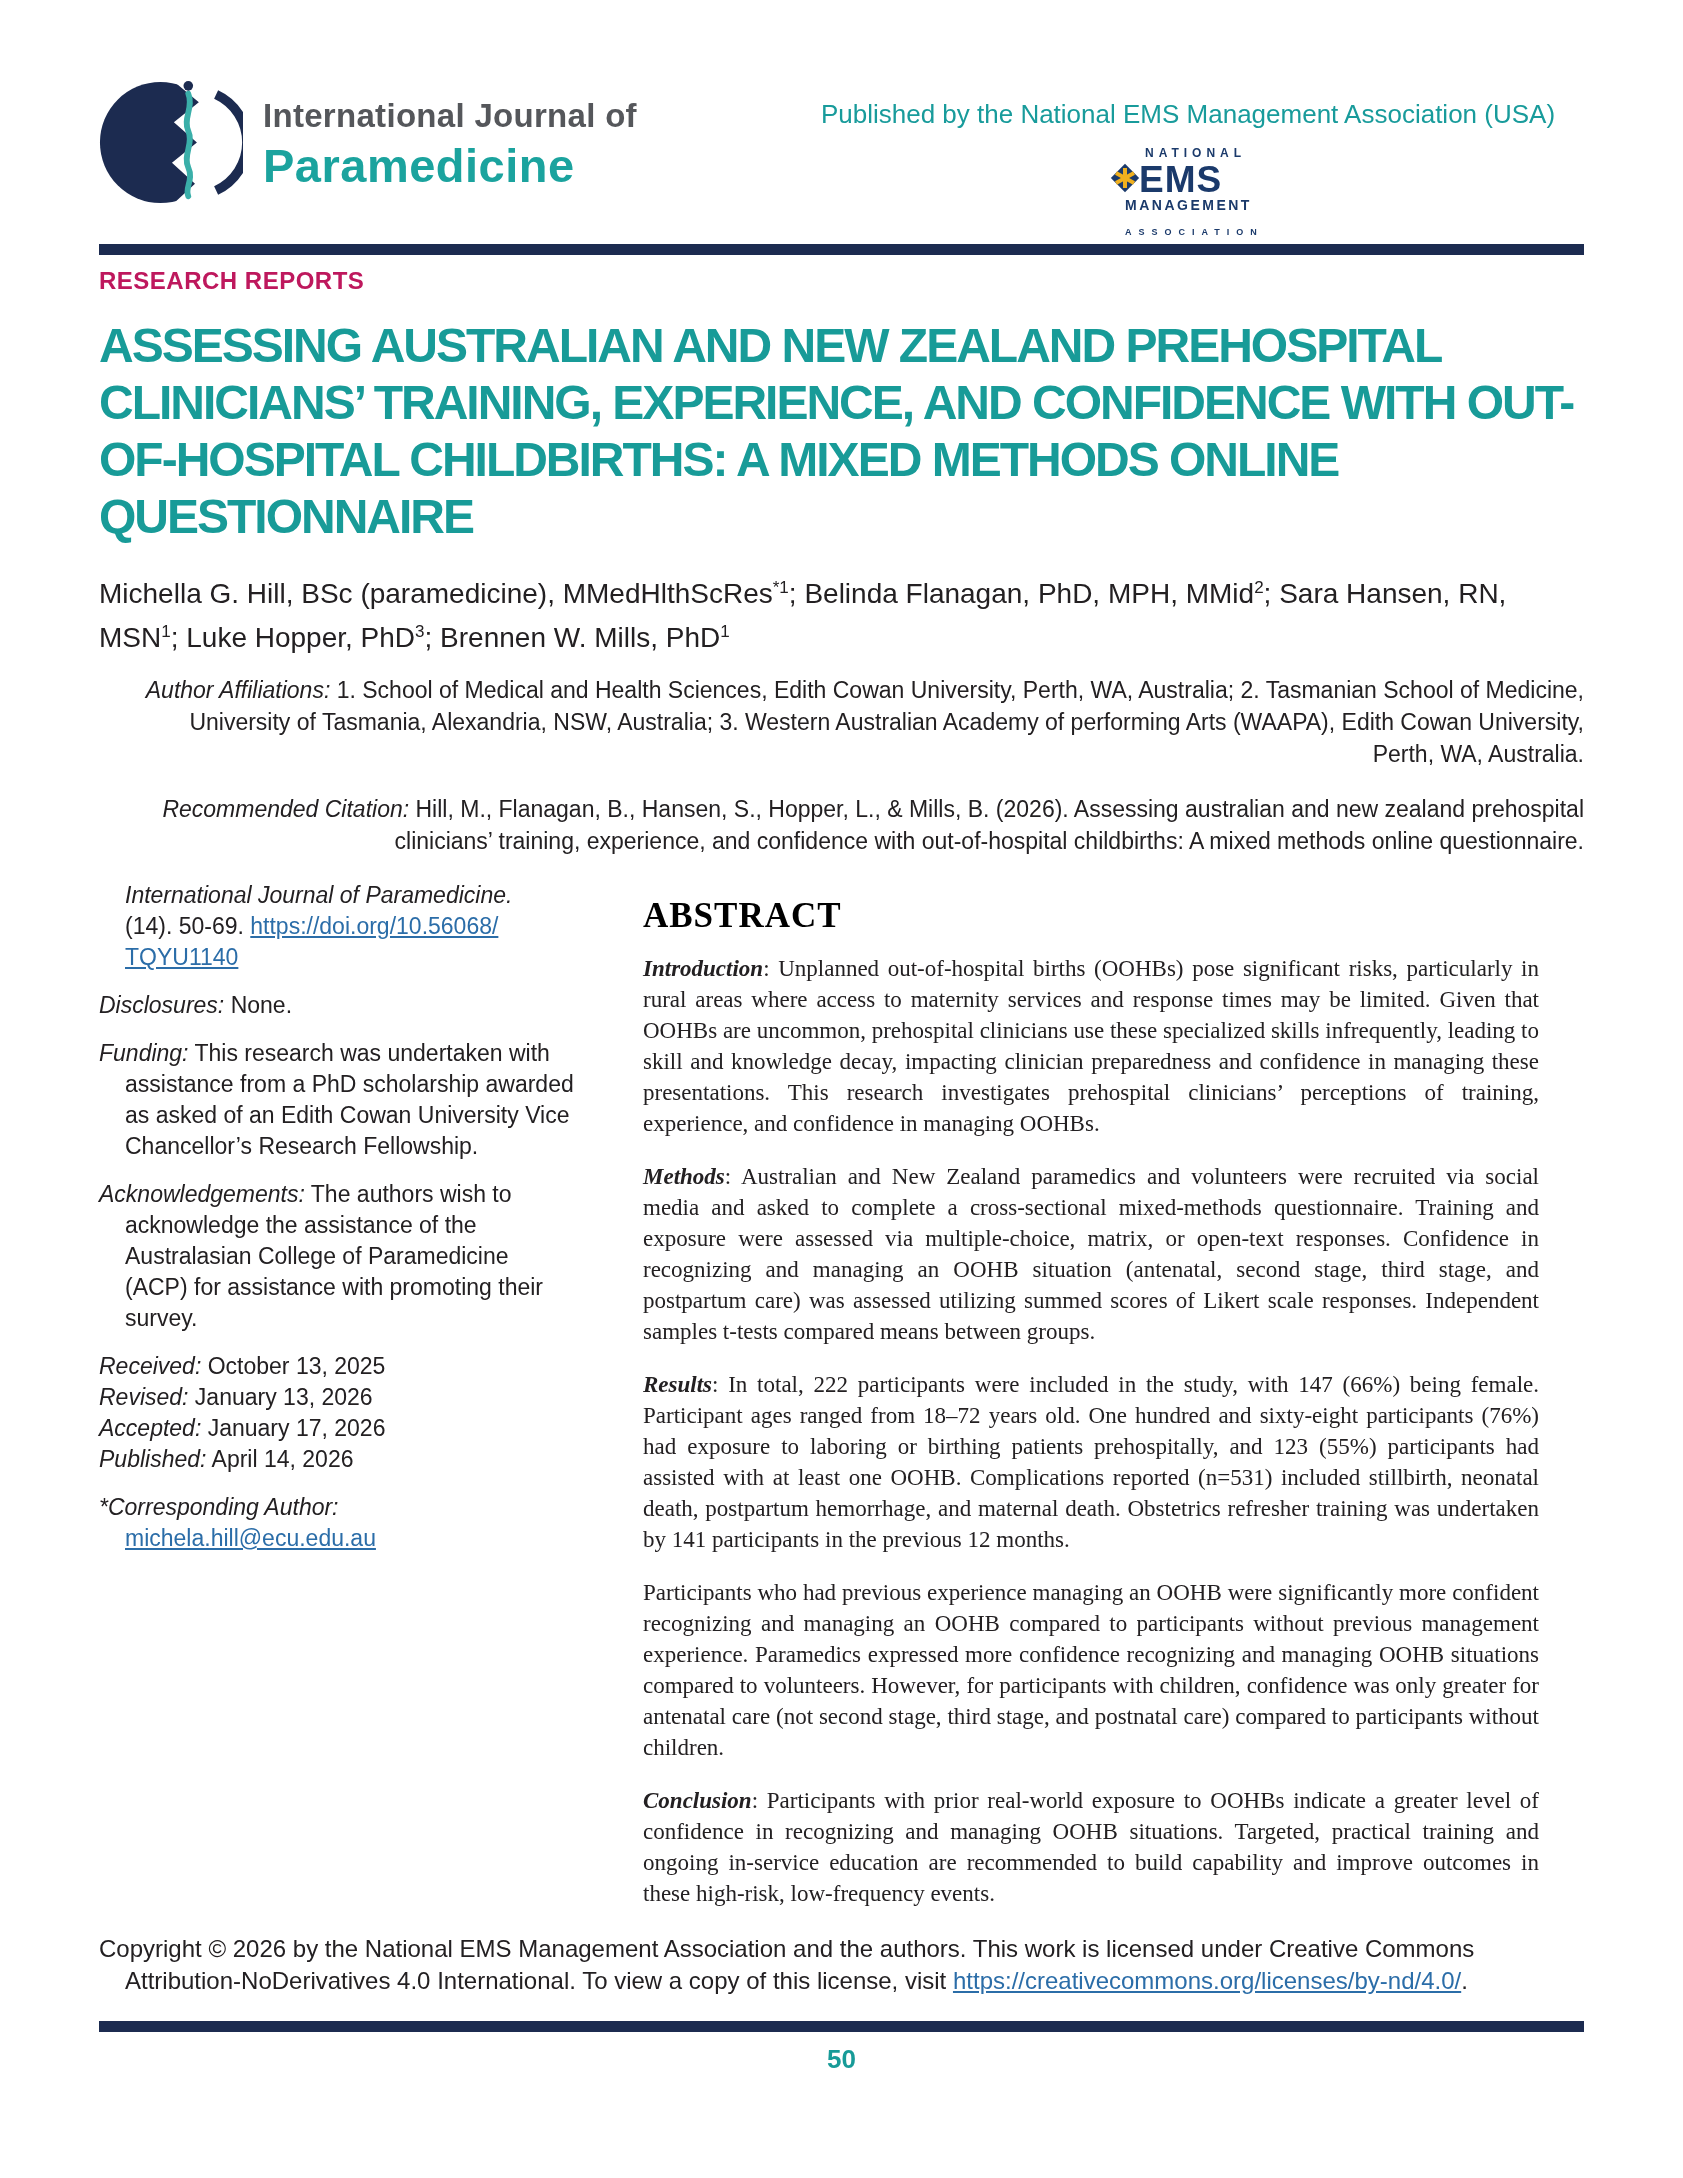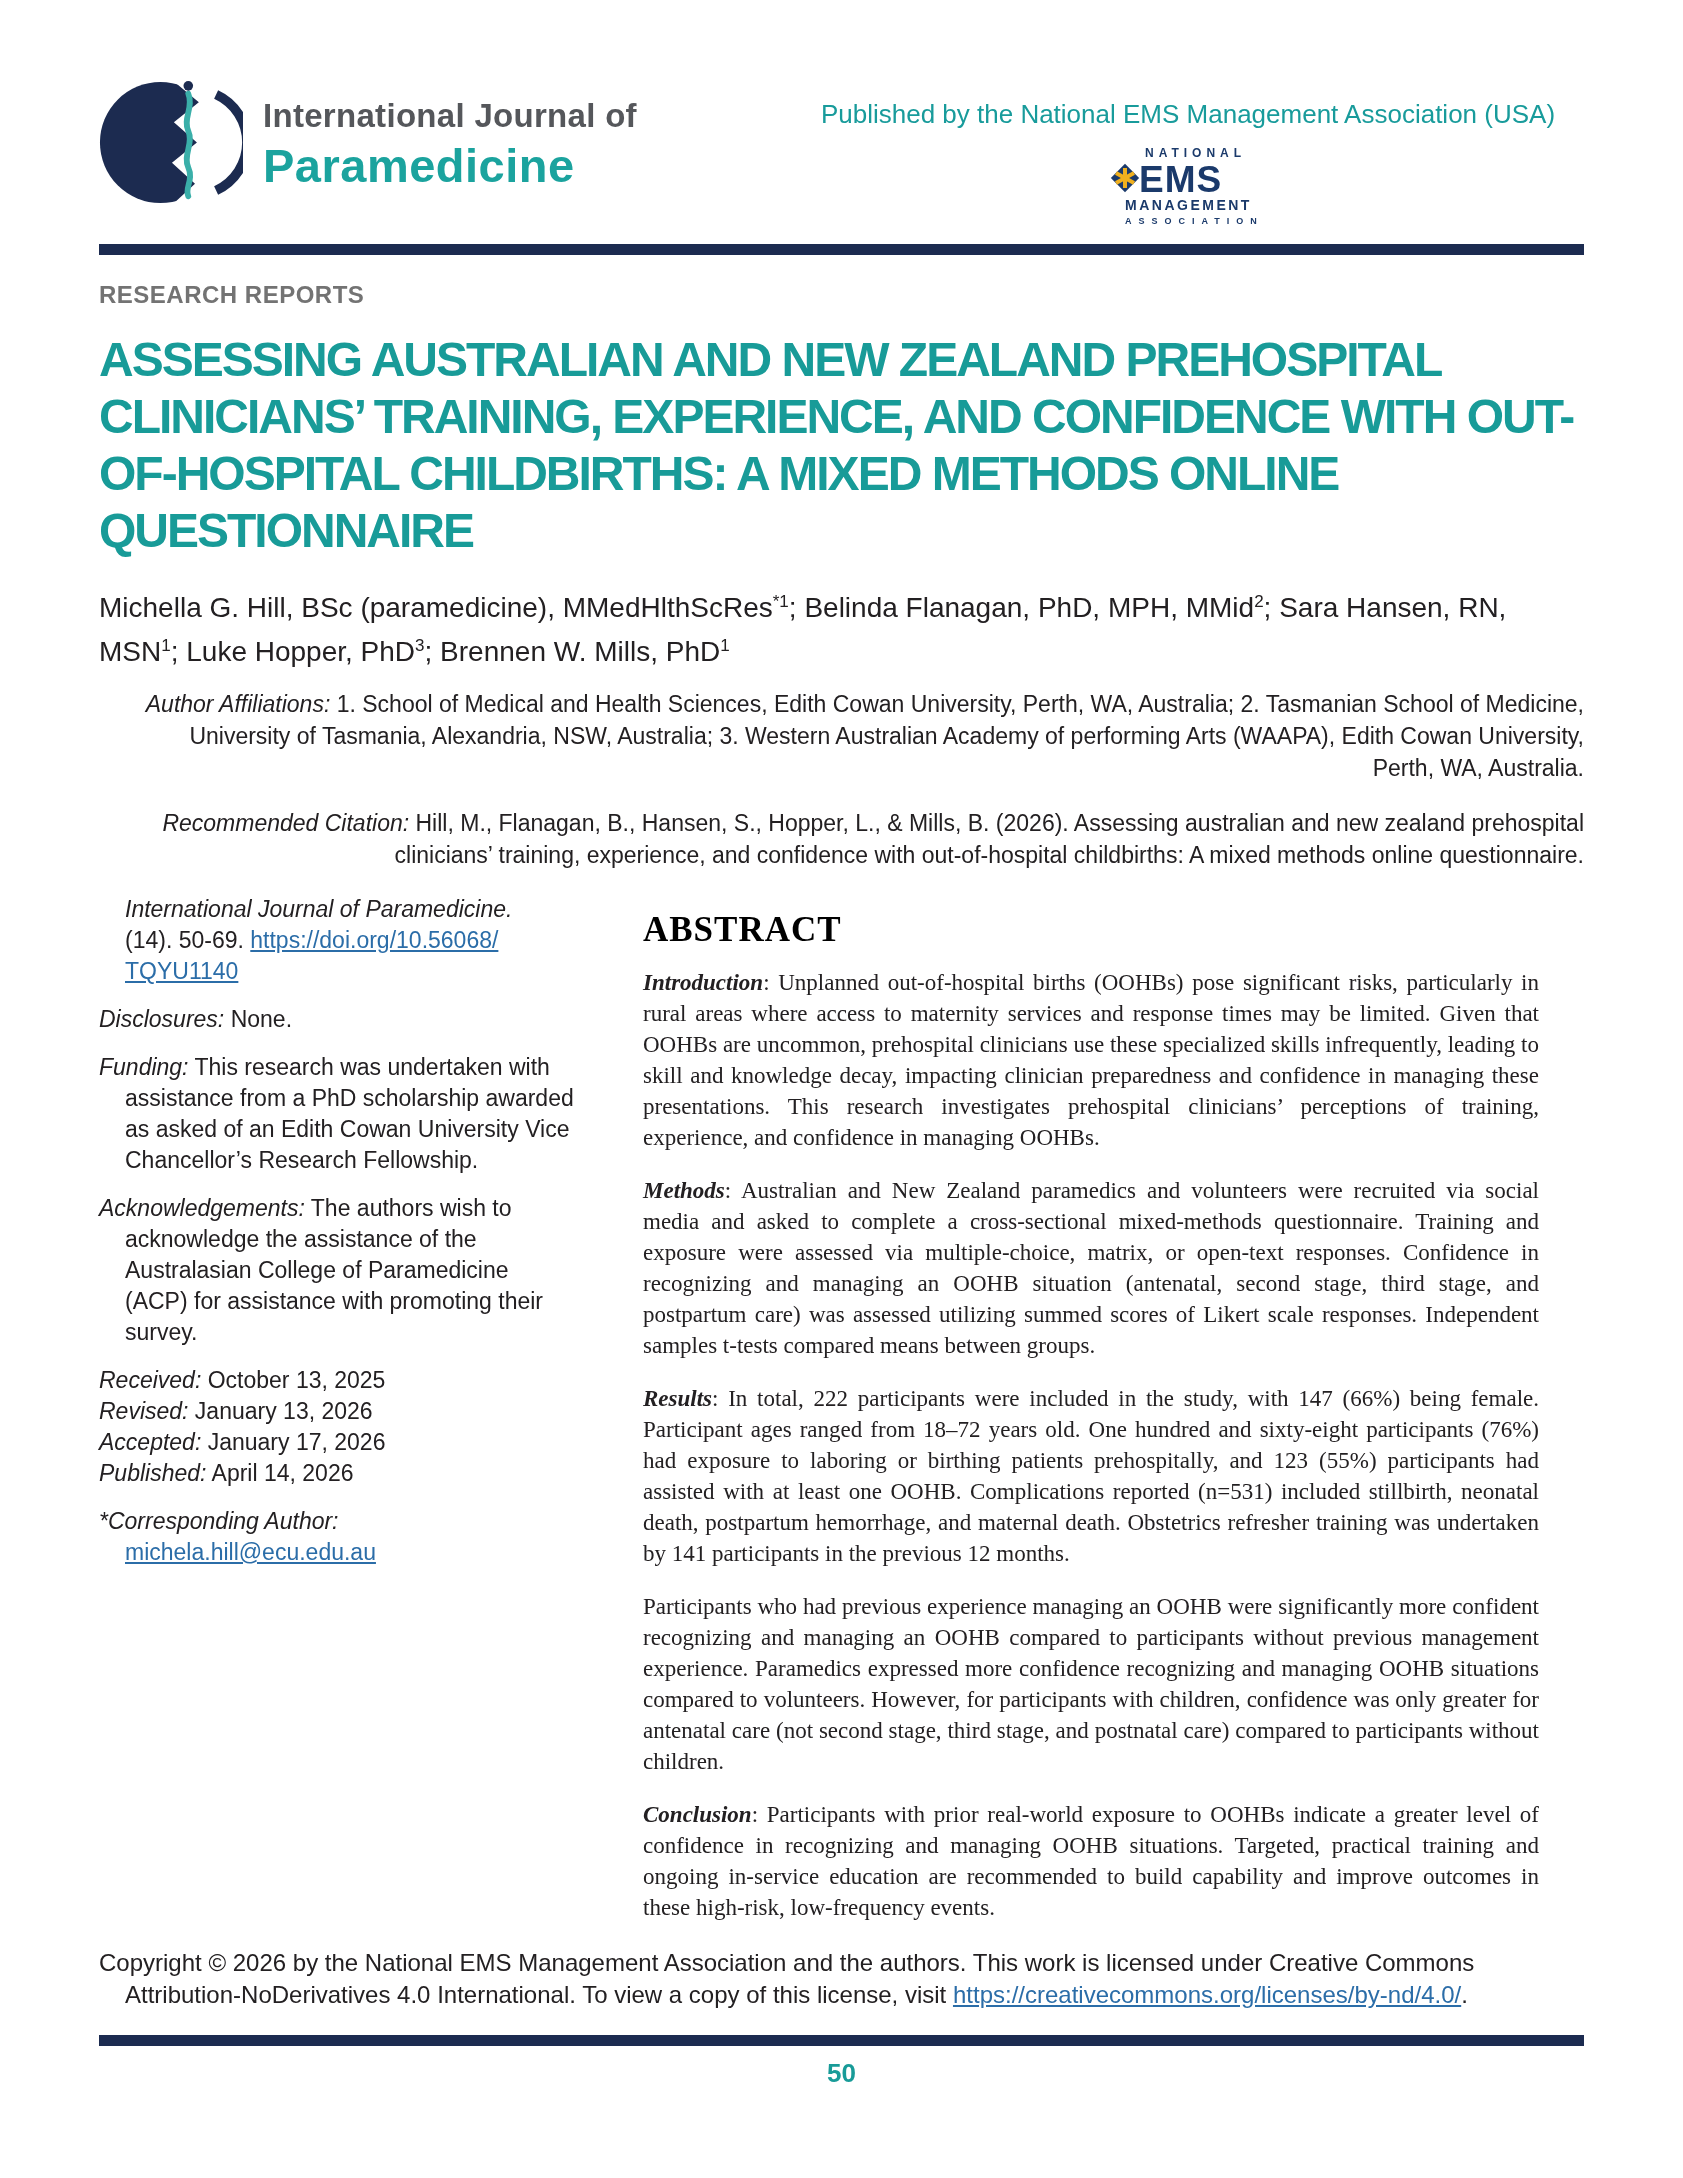--- a/index.html
+++ b/index.html
@@ -15,24 +15,24 @@
   .logo-line1 { font-size:33px; font-weight:600; color:#55575b; letter-spacing:0.3px; }
   .logo-line2 { font-size:47px; font-weight:800; color:#1BA39E; letter-spacing:0.5px; margin-top:3px; }
   .pub-block { width:792px; text-align:center; margin-top:30px; }
   .published-by { font-size:26px; color:#189B9B; }
   
   .ems-logo { width:178px; margin:16px auto 0; position:relative; text-align:left; }
   .ems-national { font-size:12px; font-weight:bold; color:#1b3a6b; letter-spacing:5px; margin-left:46px; }
   .ems-row { display:flex; align-items:center; margin-left:8px; }
   .ems-ems { font-size:37px; font-weight:900; color:#1b3a6b; letter-spacing:1px; line-height:0.9; margin-left:-4px; }
   .ems-management { font-size:14px; font-weight:900; color:#1b3a6b; letter-spacing:2.5px; margin-left:26px; margin-top:-3px; }
-  .ems-association { font-size:9px; font-weight:bold; color:#1b3a6b; letter-spacing:7px; margin-left:26px; margin-top:3px; }
+  .ems-association { font-size:9px; font-weight:bold; color:#1b3a6b; letter-spacing:7px; margin-left:26px; margin-top:14px; }
   .rule { height:11px; background:#1C2B50; margin-top:26px; }
   
-  .section-label { font-size:24px; font-weight:bold; color:#737373; letter-spacing:0.5px; margin-top:26px; }
+  .section-label { font-size:24px; font-weight:bold; color:#be185d; letter-spacing:0.5px; margin-top:12px; }
   .title { font-size:48px; font-weight:bold; color:#189B98; line-height:57px; letter-spacing:-2px; margin-top:22px; }
   .authors { font-size:28px; line-height:38px; margin-top:24px; }
   .authors sup { font-size:17px; }
   .meta { font-size:23px; line-height:32px; margin-top:16px; padding-left:26px; text-indent:-26px;text-align:right; }
   .meta em, .left-col em { font-style:italic; }
   
   .columns { display:flex; margin-top:6px; align-items:flex-start; }
   .left-col { width:477px; flex:none; font-size:23px; line-height:31px; }
   .left-col p { margin:0 0 17px 0; }
   .hang { padding-left:26px; text-indent:-26px; }

